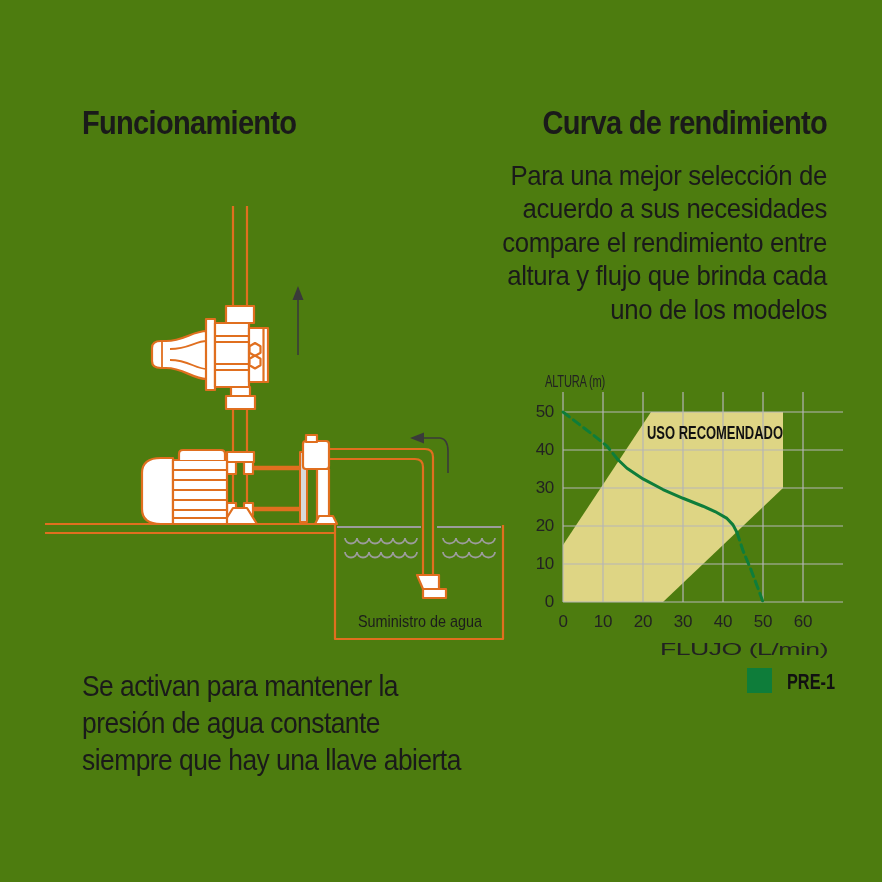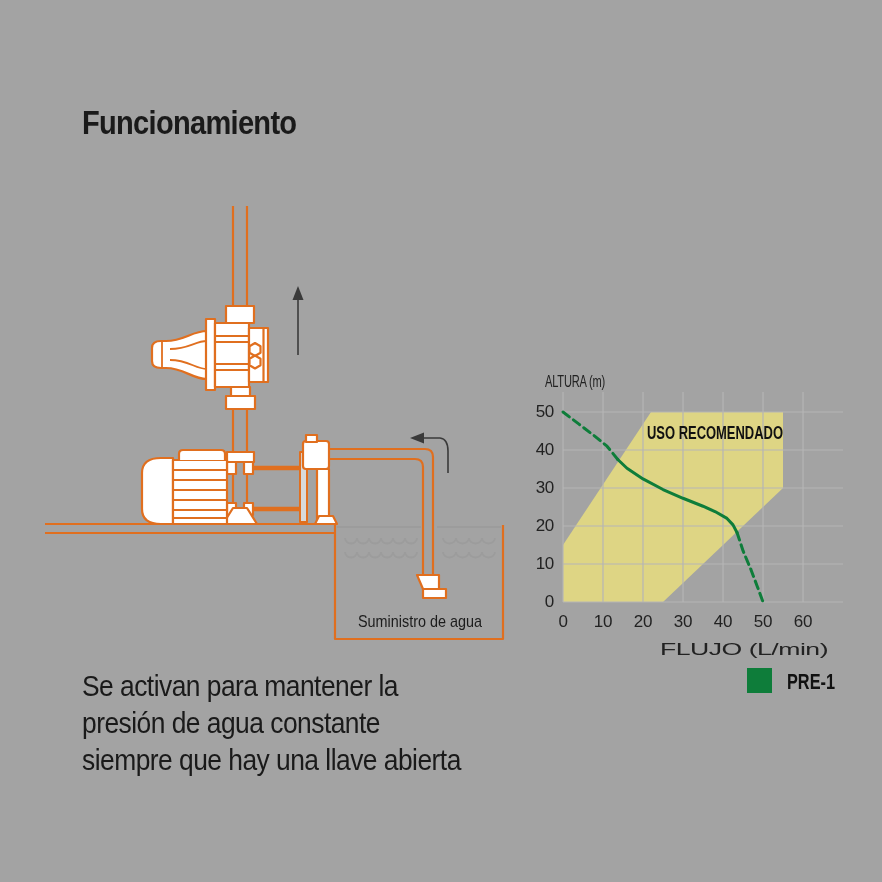--- a/index.html
+++ b/index.html
@@ -1,16 +1,16 @@
 <!DOCTYPE html>
 <html style="--orange: #e06f1f; --water: #9c9c9c; --arrow: #3a3a3a;"><head>
 <meta charset="utf-8">
 <style>
   html,body{margin:0;padding:0;background:#fff;}
-  .page{position:relative;width:882px;height:882px;background:#a3a3a3;overflow:hidden;
+  .page{position:relative;width:882px;height:882px;background:#4d7c0f;overflow:hidden;
         font-family:"Liberation Sans",sans-serif;color:#1a1a1a;}
   .heading{position:absolute;font-weight:bold;font-size:33px;letter-spacing:-0.8px;line-height:1;white-space:nowrap;}
   #left-heading{left:82px;top:106px;transform:scaleX(.88);transform-origin:left top;}
   .rightcol{position:absolute;right:55px;top:106px;text-align:right;}
   #right-heading{position:static;transform:scaleX(.88);transform-origin:right top;}
   .para{margin-top:20px;font-size:28px;line-height:33.4px;letter-spacing:-0.4px;
         transform:scaleX(.92);transform-origin:right top;white-space:nowrap;}
   .caption{position:absolute;left:82px;top:668px;font-size:30px;line-height:36.8px;
         letter-spacing:-0.6px;transform:scaleX(.88);transform-origin:left top;white-space:nowrap;}
   #pump-svg{position:absolute;left:40px;top:190px;}
@@ -22,20 +22,30 @@
   #chart-svg .uso{font-size:18px;font-weight:bold;fill:#111;}
   #chart-svg .legend{font-size:22px;font-weight:bold;fill:#111;}
 </style>
 </head>
 <body>
 
 <div class="page">
 
   <div class="heading" id="left-heading">Funcionamiento</div>
 
+  <div class="rightcol">
+    <div class="heading" id="right-heading">Curva de rendimiento</div>
+    <div class="para">
+      <div>Para una mejor selección de</div>
+      <div>acuerdo a sus necesidades</div>
+      <div>compare el rendimiento entre</div>
+      <div>altura y flujo que brinda cada</div>
+      <div>uno de los modelos</div>
+    </div>
+  </div>
 
   <svg id="pump-svg" width="475" height="465" viewBox="0 0 475 465">
     <g stroke="var(--orange)" stroke-width="2.2" fill="none" stroke-linejoin="round">
 
       <path d="M193,16 V118 M207,16 V118"></path>
 
       <path fill="#fff" d="M167,141 C152,141 144,151 126,151 L121,151 Q112,151 112,158 V171 Q112,178 121,178 L126,178 C144,178 152,189 167,189 Z"></path>
       <path stroke-width="1.8" d="M167,151 C155,151 149,159 130,159 M167,179 C155,179 149,170 130,170 M122,152 V177"></path>
       <rect x="186" y="116" width="28" height="17" fill="#fff"></rect>
       <rect x="166" y="129" width="9" height="71" fill="#fff"></rect>

